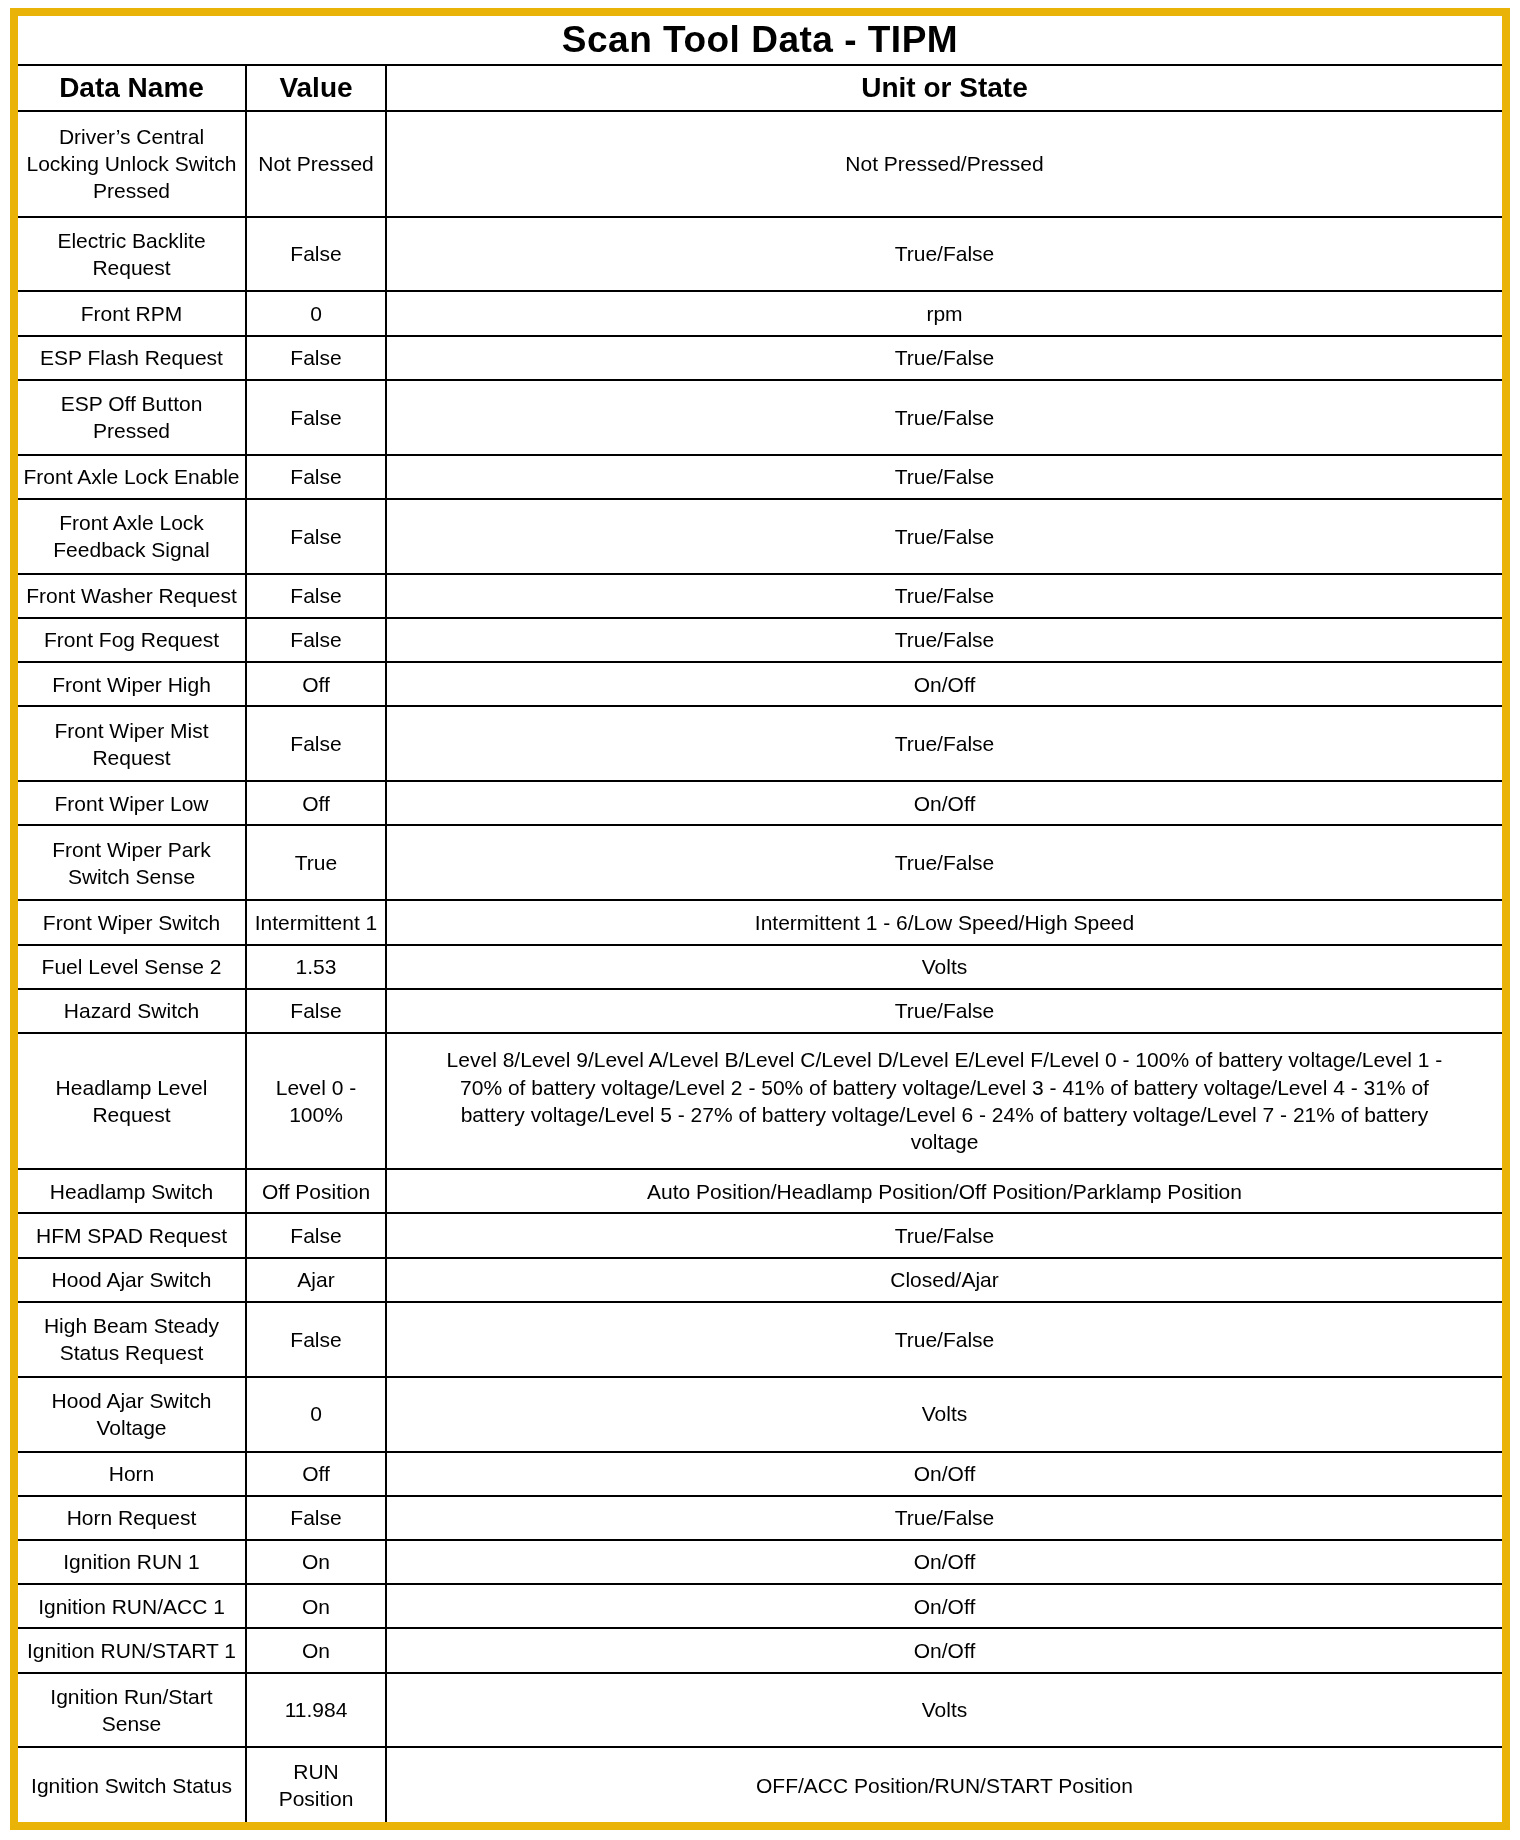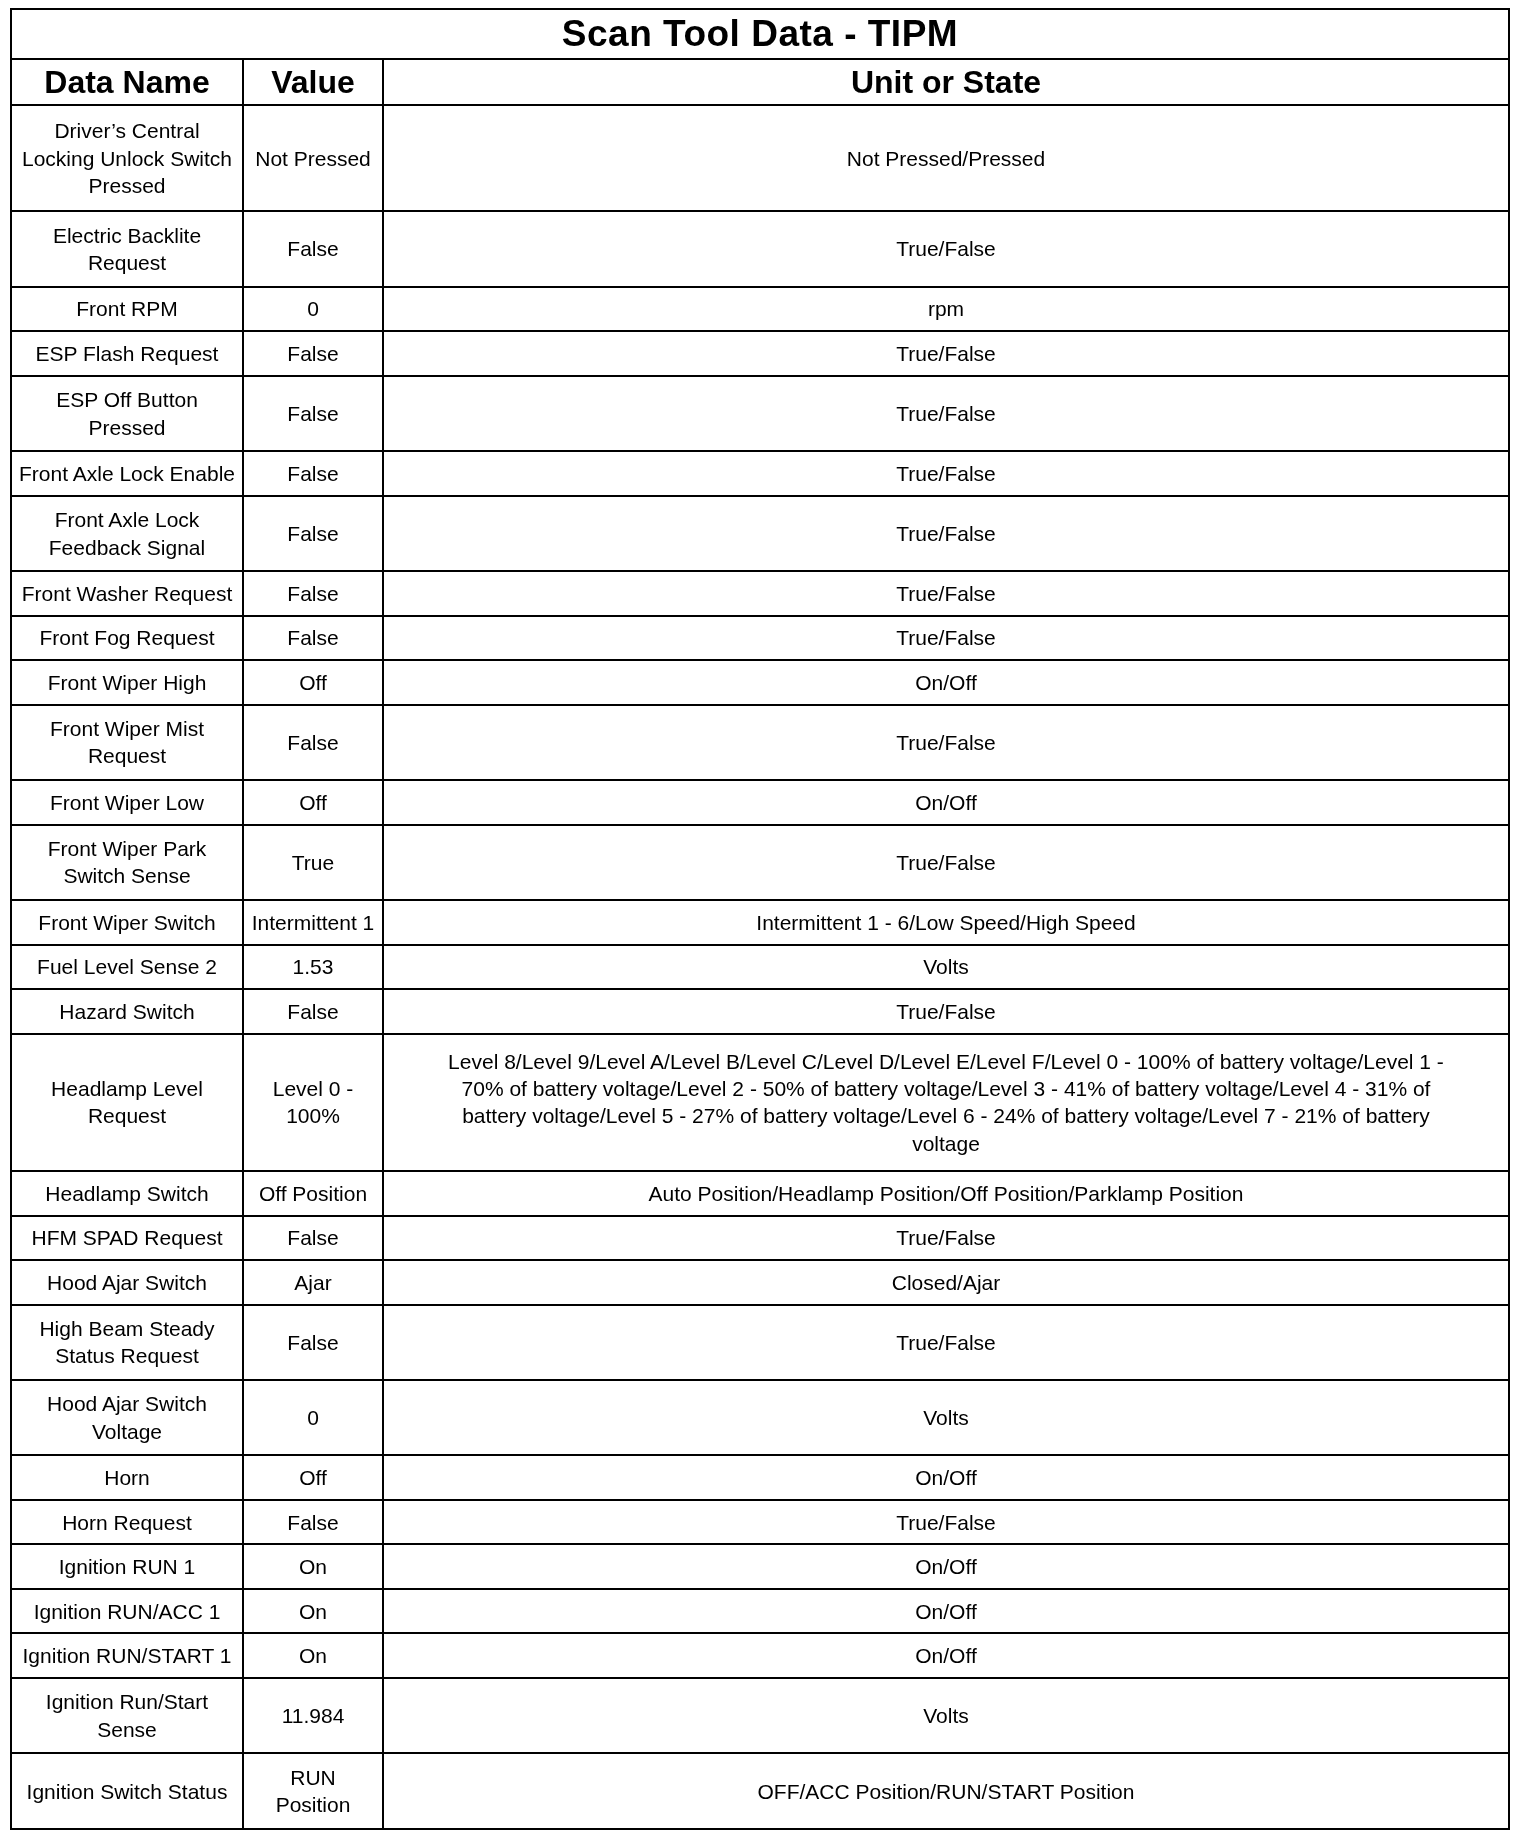--- a/index.html
+++ b/index.html
@@ -16,37 +16,37 @@
     position: absolute;
     left: 0; top: 0;
     width: 1520px; height: 1840px;
     padding: 8px 10px 10px 10px;
   }
   table.scan-table {
     width: 100%;
     height: 100%;
     border-collapse: collapse;
     table-layout: fixed;
-    border: 1px solid #eab308;
+    border: 8px solid #eab308;
   }
   th, td {
     border: 2px solid #000;
     text-align: center;
     vertical-align: middle;
     overflow: hidden;
   }
   th.title-cell {
     font-size: 37px;
     font-weight: bold;
     height: 48px;
     padding: 3px 4px;
     letter-spacing: 0.5px;
   }
   th.head-cell {
-    font-size: 32px;
+    font-size: 28px;
     font-weight: bold;
     height: 46px;
     padding: 2px 4px;
   }
   td {
     font-size: 21px;
     line-height: 1.3;
     padding: 5px 6px;
   }
   td.cell-name  { padding: 5px 4px; }

